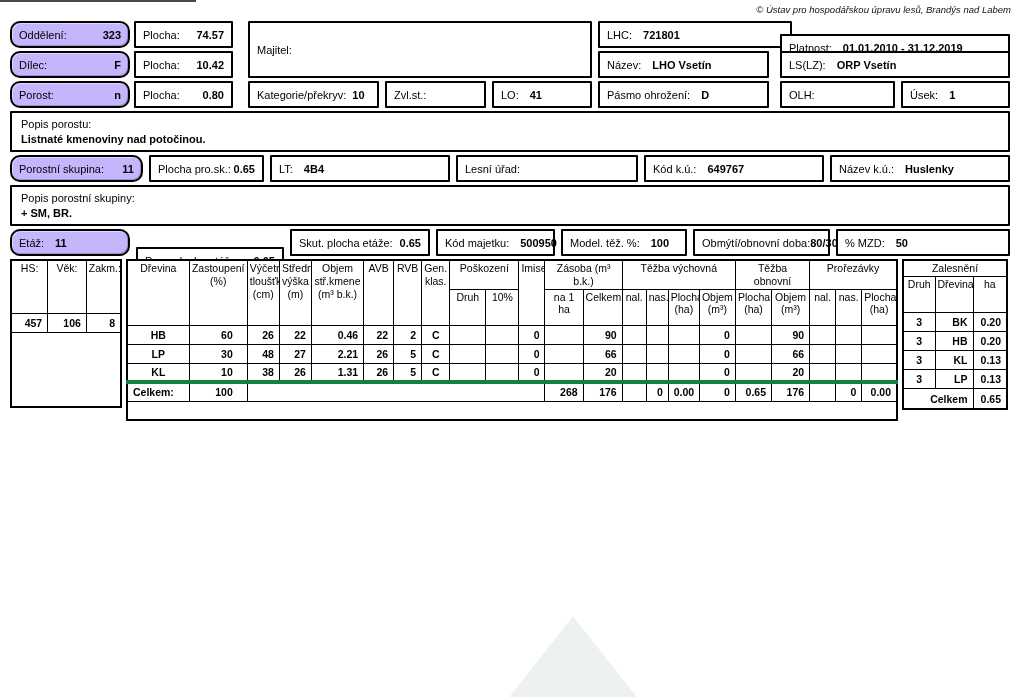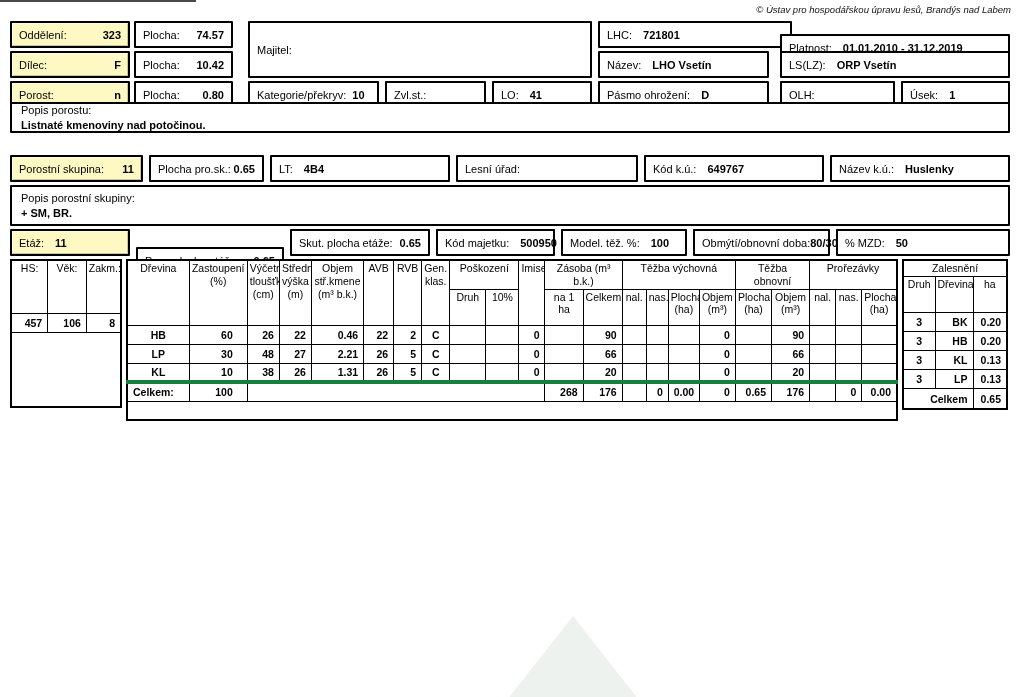--- a/index.html
+++ b/index.html
@@ -23,22 +23,23 @@
     background:#fff;
     display:flex; align-items:center;
     padding:0 7px;
     font-size:11px;
     white-space:nowrap;
   }
   .box .val { font-weight:bold; }
   .box.sb { justify-content:space-between; }
   .box.lg .val { margin-left:11px; }
   .box.gray {
-    background:#fef9c3;
+    background:#c4b5fd;
     box-shadow: inset 1px 1px 0 rgba(255,255,255,.45), inset -1px -1px 0 rgba(0,0,0,.2);
+    border-radius: 10px;
   }
   .pbox {
     flex-direction:column; align-items:flex-start; justify-content:center;
     gap:3px; padding-left:9px;
   }
   .tbl {
     position:absolute;
     border-collapse:collapse;
     table-layout:fixed;
     background:#fff;
@@ -144,21 +145,21 @@
 </div>
 <div class="box" style="left:780px;top:81px;width:115px;height:27px">
   <span>OLH:</span>
   <span class="val"></span>
 </div>
 <div class="box lg" style="left:901px;top:81px;width:109px;height:27px">
   <span>Úsek:</span>
   <span class="val">1</span>
 </div>
 
-<div class="box pbox" style="left:10px;top:102px;width:1000px;height:31px">
+<div class="box pbox" style="left:10px;top:111px;width:1000px;height:41px">
   <span>Popis porostu:</span>
   <span class="val">Listnaté kmenoviny nad potočinou.</span>
 </div>
 
 <div class="box gray sb" style="left:10px;top:155px;width:133px;height:27px">
   <span>Porostní skupina:</span>
   <span class="val">11</span>
 </div>
 <div class="box sb" style="left:149px;top:155px;width:115px;height:27px">
   <span>Plocha pro.sk.:</span>

